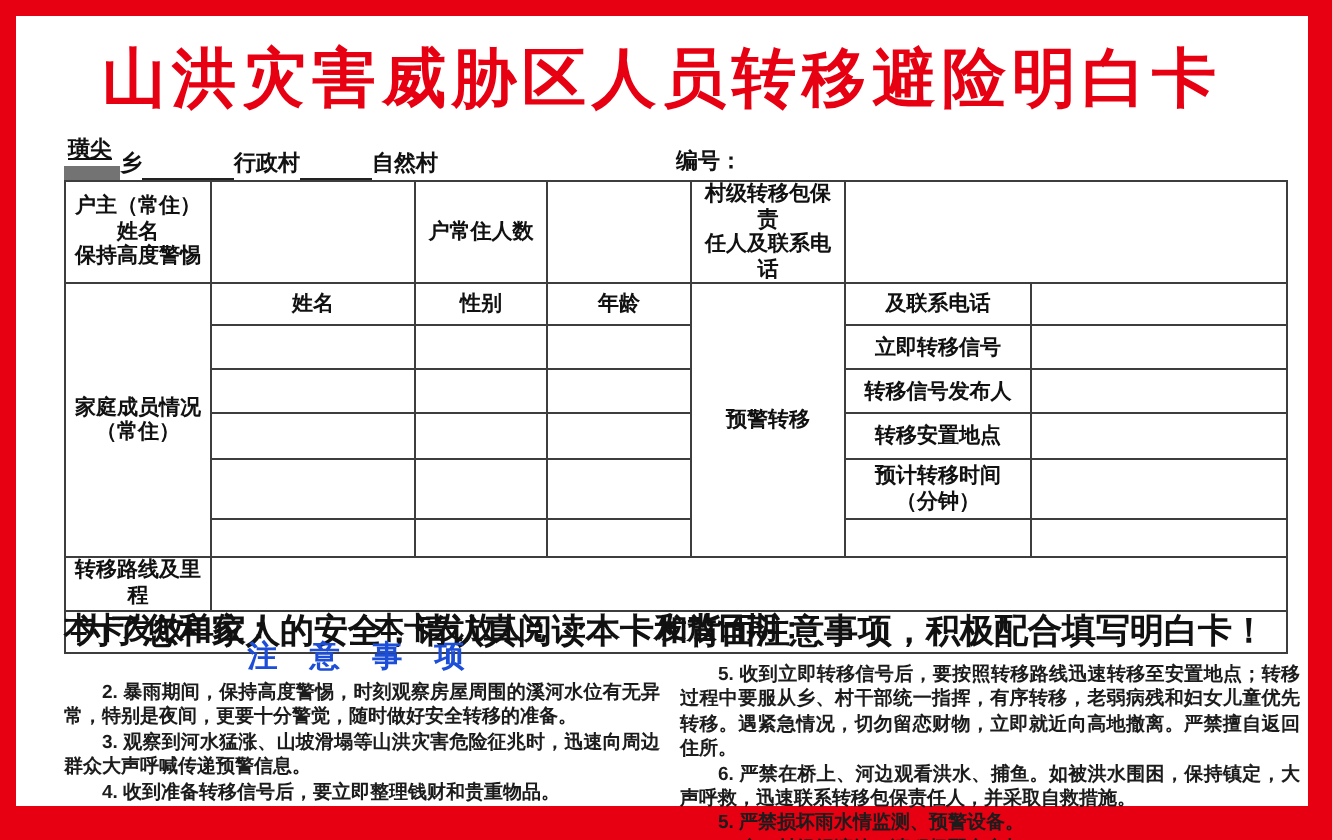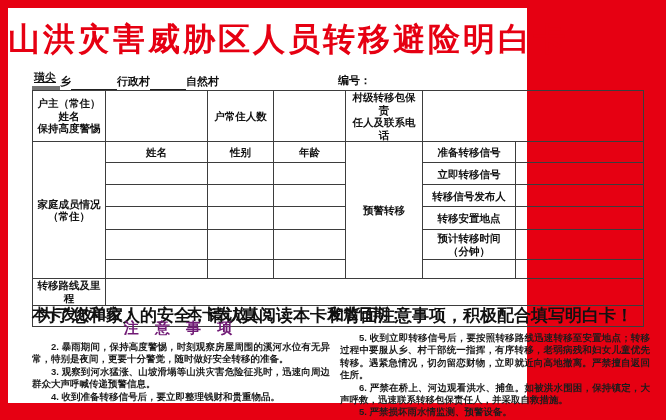--- a/index.html
+++ b/index.html
@@ -6,34 +6,34 @@
   body{
     width:666px;height:420px;
     font-family:"Liberation Sans", sans-serif;
     background:#fff;
   }
   .card{
     position:relative;width:666px;height:420px;
     background:#e60012;overflow:hidden;
   }
   .sheet{
-    position:absolute;left:8px;top:8px;width:519px;height:395px;
+    position:absolute;left:8px;top:8px;width:646px;height:395px;
     background:#ffffff;
   }
   .title{
     margin-top:13px;text-align:center;
     color:#e60012;font-size:32px;font-weight:bold;letter-spacing:3px;
     line-height:1.15;white-space:nowrap;
   }
   .header-line{
     position:absolute;left:24px;top:67px;width:612px;height:15px;
     font-size:11px;font-weight:bold;color:#111;
     display:flex;align-items:flex-end;
   }
-  .header-line .uname{border-bottom:4px solid #737373;padding:0 4px 1px 2px;text-decoration:underline;}
+  .header-line .uname{border-bottom:7px solid #737373;padding:0 4px 1px 2px;text-decoration:underline;}
   .header-line .lbl{padding-bottom:1px;}
   .header-line .blank{display:inline-block;border-bottom:1px solid #222;height:13px;}
   .header-line .b1{width:46px;}
   .header-line .b2{width:36px;}
   .header-line .serial{position:absolute;left:306px;bottom:1px;text-align:right;}
   table.form-table{
     position:absolute;left:24px;top:82px;width:611px;
     border-collapse:collapse;table-layout:fixed;
   }
   .form-table td{
@@ -55,21 +55,21 @@
   }
   .issue-line .u-lab{display:inline-block;width:151px;}
   .issue-line .p-lab{display:inline-block;width:137px;}
   .notices{
     position:absolute;left:24px;top:311px;width:618px;
     display:flex;color:#1c1c1c;
   }
   .n-left{width:298px;}
   .n-right{width:310px;margin-left:10px;padding-top:13px;}
   .n-heading{
-    text-align:center;color:#701a75;font-size:15px;font-weight:bold;
+    text-align:center;color:#1d4ed8;font-size:15px;font-weight:bold;
     letter-spacing:6px;margin-bottom:3px;
   }
   .notices p{
     margin:0;font-size:9.5px;line-height:12.4px;
     text-indent:2em;font-weight:600;text-align:justify;
   }
 </style>
 </head>
 <body>
 
@@ -109,21 +109,21 @@
 任人及联系电话</td>
         <td class="val" colspan="2"></td>
       </tr>
       <tr class="r2">
         <td class="lab" rowspan="6">家庭成员情况
 （常住）</td>
         <td class="lab">姓名</td>
         <td class="lab">性别</td>
         <td class="lab">年龄</td>
         <td class="lab" rowspan="6">预警转移</td>
-        <td class="lab">准备转移信号</td>
+        <td class="lab">及联系电话</td>
         <td class="val"></td>
       </tr>
       <tr class="r3">
         <td class="val"></td>
         <td class="val"></td>
         <td class="val"></td>
         <td class="lab">立即转移信号</td>
         <td class="val"></td>
       </tr>
       <tr class="r4">

